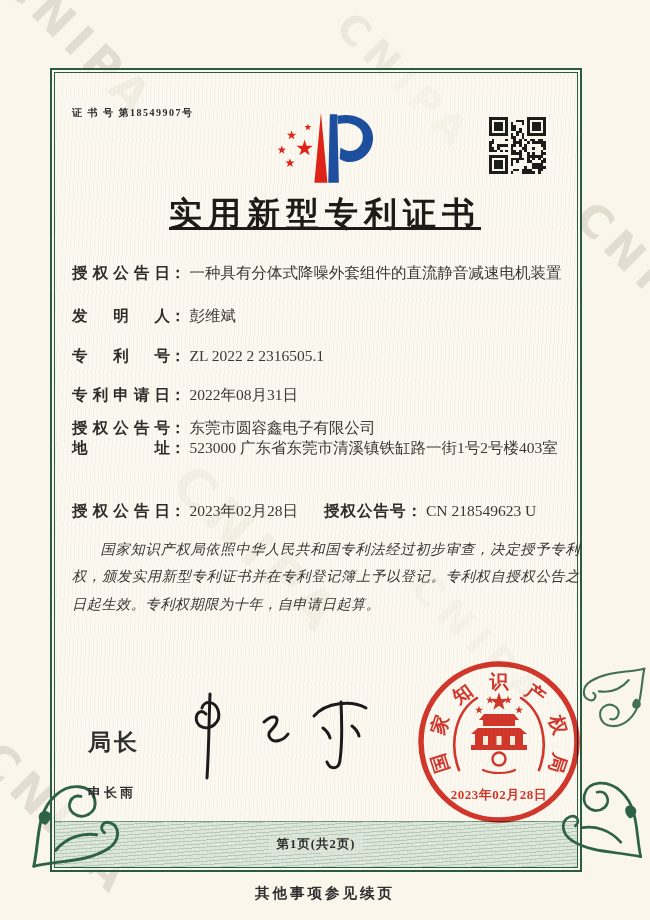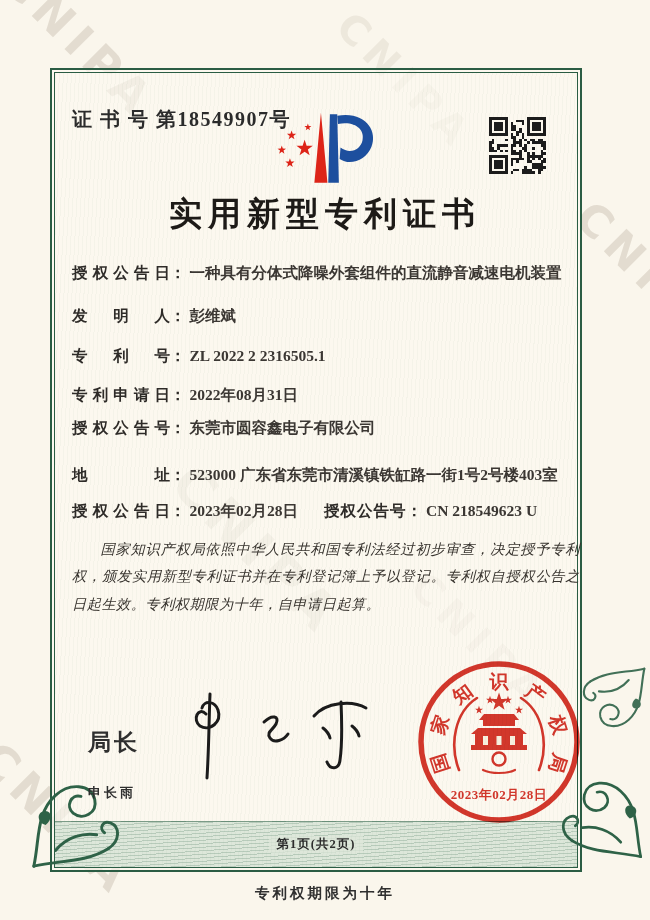--- a/index.html
+++ b/index.html
@@ -37,39 +37,39 @@
     border-top:1px solid rgba(42,92,67,0.55);
     display:flex; align-items:center; justify-content:center;
   }
   .page-number{
     font-size:12.5px; font-weight:700; letter-spacing:1px; color:#2c2c2c;
     background:rgba(221,231,218,0.75); padding:0 8px;
   }
   
   .cert-no{
     position:absolute; left:72px; top:106px; z-index:3;
-    font-size:20px; font-weight:700; letter-spacing:1.5px; color:#2b2b2b;
+    font-size:10px; font-weight:700; letter-spacing:1.5px; color:#2b2b2b;
   }
   .logo{ position:absolute; left:272px; top:104px; z-index:3; }
   .qr{ position:absolute; left:489px; top:117px; z-index:3; }
   .title{
     position:absolute; left:0; right:0; top:192px; z-index:3;
     text-align:center; font-size:33px; font-weight:700;
-    letter-spacing:6px; color:#1d1a17;
+    letter-spacing:6px; color:#1d1a17;text-decoration:underline;
   }
   
   .fields{ position:absolute; left:72px; top:0; width:508px; z-index:3; }
   .field-row{ position:absolute; left:0; width:508px; font-size:15.5px; line-height:22px; white-space:nowrap;}
   .flabel{
     display:inline-block; width:98px; vertical-align:top;
     text-align:justify; text-align-last:justify;
     font-weight:700; color:#2e2b28;
   }
   .fcolon{ font-weight:700; color:#2e2b28; }
-  .fvalue{ font-weight:700; color:#3b3733; margin-left:4px;margin-top:8px; }
+  .fvalue{ font-weight:400; color:#3b3733; margin-left:4px;margin-top:8px; }
   .pair2{ position:absolute; left:252px; top:0; }
   .pair2 .flabel{ width:auto; text-align-last:auto; letter-spacing:1px;}
   
   .para{
     position:absolute; left:72px; width:508px; z-index:3;
     font-size:14.2px; line-height:1.92; font-style:italic; font-weight:500;
     letter-spacing:0.5px; color:#37332e; text-align:justify; text-indent:2em;margin-top:8px;
   }
   
   .duty-title{ position:absolute; left:88px; top:727px; font-size:23px; font-weight:700; letter-spacing:3px; z-index:3;}
@@ -299,21 +299,21 @@
     </div>
     <div class="field-row" style="top:345px;">
       <span class="flabel">专利号</span><span class="fcolon">：</span><span class="fvalue">ZL 2022 2 2316505.1</span>
     </div>
     <div class="field-row" style="top:384px;">
       <span class="flabel">专利申请日</span><span class="fcolon">：</span><span class="fvalue">2022年08月31日</span>
     </div>
     <div class="field-row" style="top:417px;">
       <span class="flabel">授权公告号</span><span class="fcolon">：</span><span class="fvalue">东莞市圆容鑫电子有限公司</span>
     </div>
-    <div class="field-row" style="top:464px;">
+    <div class="field-row" style="top:437px;">
       <span class="flabel">地址</span><span class="fcolon">：</span><span class="fvalue">523000 广东省东莞市清溪镇铁缸路一街1号2号楼403室</span>
     </div>
     <div class="field-row" style="top:500px;">
       <span class="flabel">授权公告日</span><span class="fcolon">：</span><span class="fvalue">2023年02月28日</span>
       <span class="pair2">
         <span class="flabel">授权公告号</span><span class="fcolon">：</span><span class="fvalue">CN 218549623 U</span>
       </span>
     </div>
   </div>
 
@@ -362,15 +362,15 @@
     </g>
     <g fill="none" stroke="#d2281e" stroke-linecap="round">
       <path d="M46,114 C36,88 42,56 64,42" stroke-width="2.6"></path>
       <path d="M126,114 C136,88 130,56 108,42" stroke-width="2.6"></path>
       <circle cx="86" cy="103" r="6.5" stroke-width="2.4"></circle>
       <path d="M70,114 C78,118 94,118 102,114" stroke-width="2.2"></path>
     </g>
     <text class="seal-date" x="86" y="143">2023年02月28日</text>
   </svg>
 
-  <div class="footer-note">专利权期限为十年</div>
+  <div class="footer-note">其他事项参见续页</div>
 
 </div>
 
 </body></html>

